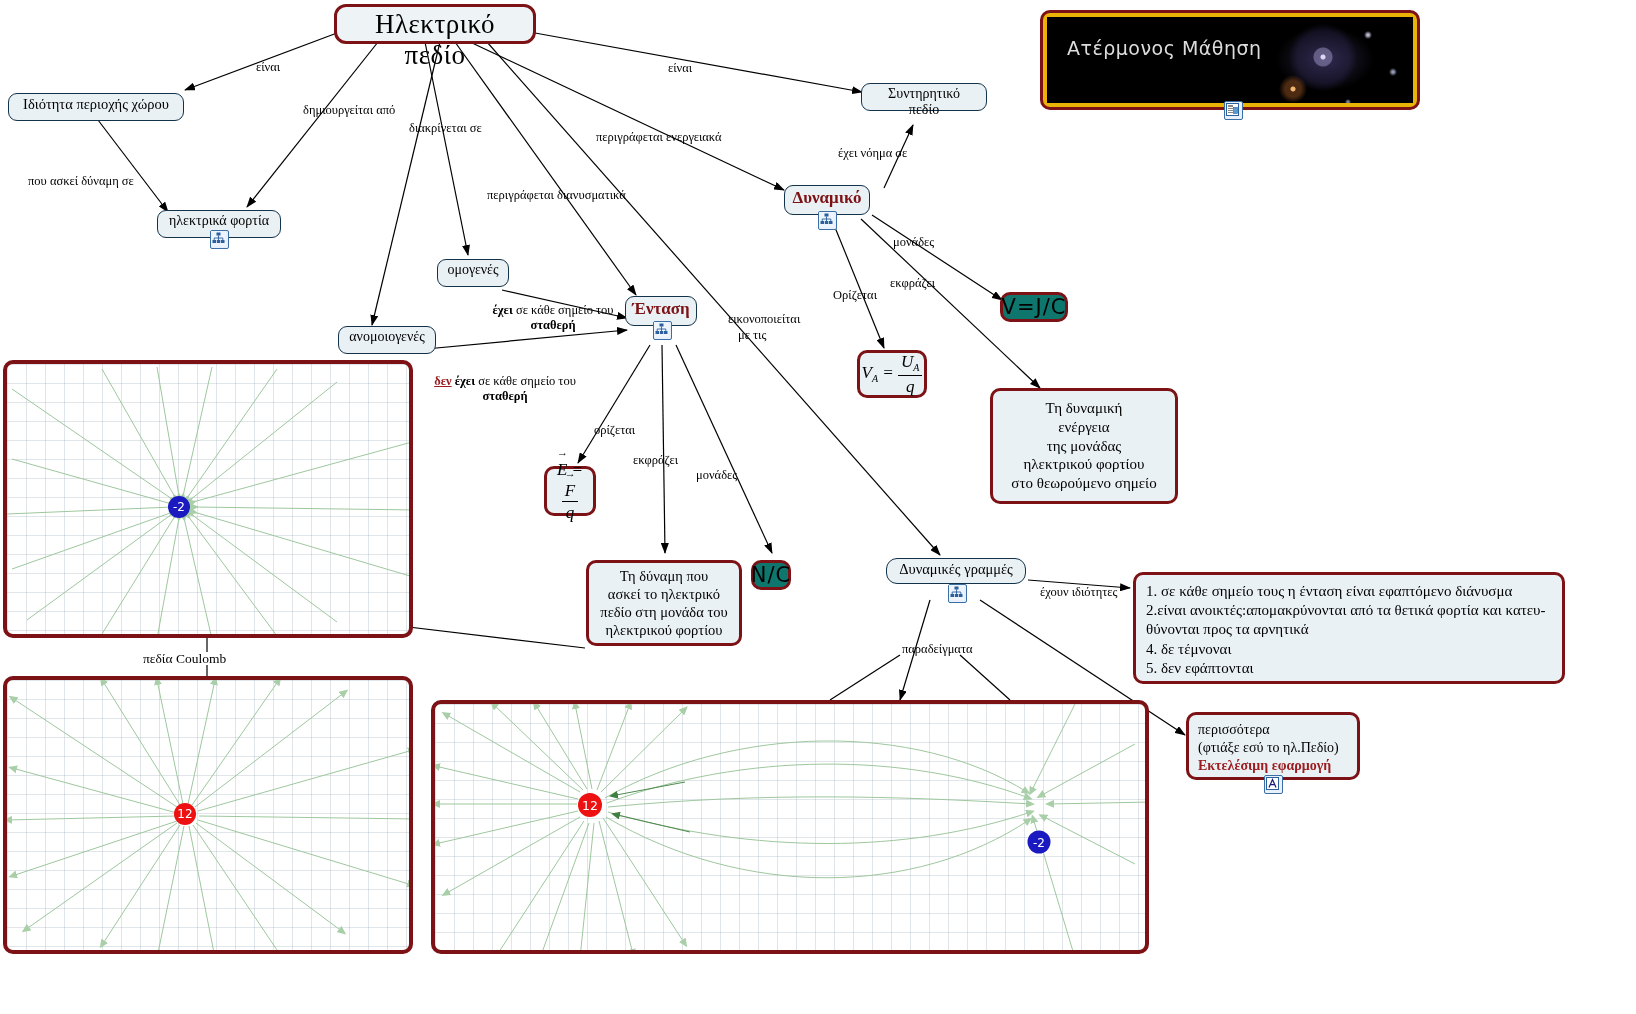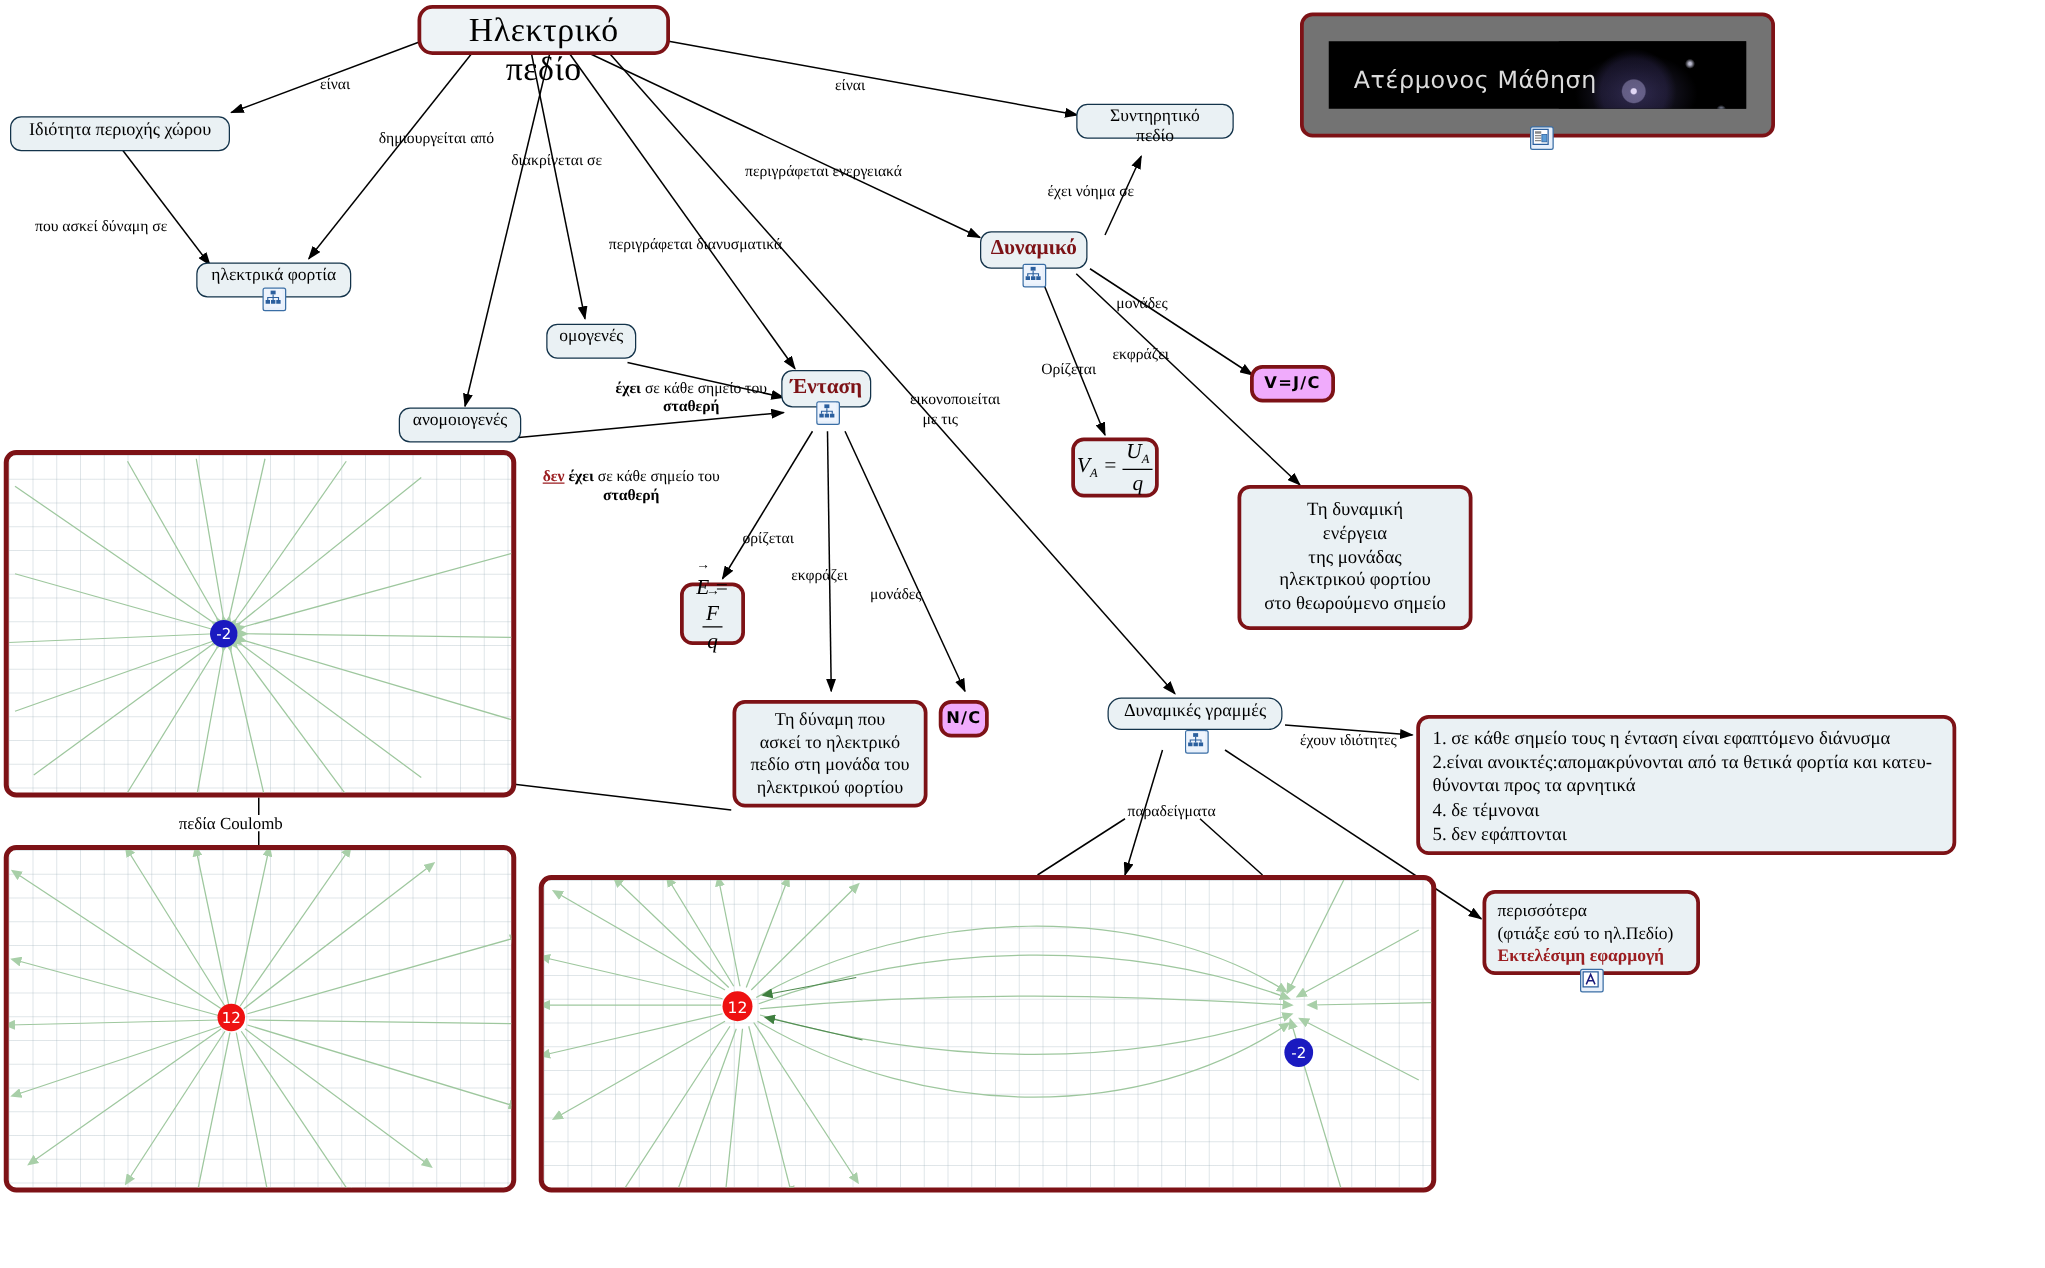--- a/index.html
+++ b/index.html
@@ -28,21 +28,21 @@
   }
   .accent-node{color:#7d1216;font-weight:bold;}
 
   
   .rbox{
     position:absolute;box-sizing:border-box;
     background:#eaf1f4;border:3px solid #7d1216;border-radius:10px;
     display:flex;align-items:center;justify-content:center;text-align:center;
     font-family:"Liberation Serif", serif;line-height:1.25;color:#000;
   }
-  .unitbox{background:#f0abfc;font-family:"DejaVu Sans", sans-serif;font-weight:bold;font-size:13px;letter-spacing:1px;}
+  .unitbox{background:#0f766e;font-family:"DejaVu Sans", sans-serif;font-weight:normal;font-size:21px;letter-spacing:1px;}
 
   
   .elabel{
     position:absolute;font-family:"Liberation Serif", serif;
     font-size:12.5px;color:#000;white-space:nowrap;line-height:1.2;
   }
   .elabel.two{white-space:normal;text-align:center;}
   .b{font-weight:bold;}
   .neg{color:#9b1d20;font-weight:bold;text-decoration:underline;}
 
@@ -66,21 +66,21 @@
   .panel svg{position:absolute;left:0;top:0;}
   .charge{position:absolute;border-radius:50%;display:flex;align-items:center;
     justify-content:center;color:#fff;font-family:"DejaVu Sans", sans-serif;
     font-size:12px;transform:translate(-50%,-50%);}
   .charge.neg{background:#1a1ac0;text-decoration:none;font-weight:normal;}
   .charge.pos{background:#ee1111;}
 
   
   .banner{
     position:absolute;box-sizing:border-box;border:3px solid #7d1216;border-radius:10px;
-    background:#737373;padding:20px;text-align:center;
+    background:#eab308;padding:4px;text-align:center;
   }
   .banner-inner{position:relative;width:100%;height:100%;background:#000;overflow:hidden;}
   .banner-title{position:absolute;left:20px;top:20px;color:#dcdcdc;
     font-family:"DejaVu Sans", sans-serif;font-size:19px;letter-spacing:.5px;}
   .banner-sub{position:absolute;left:20px;top:45px;color:#bdbdbd;
     font-family:"DejaVu Sans", sans-serif;font-size:9.5px;font-style:italic;letter-spacing:.2px;}
   .galaxy{position:absolute;right:0;top:0;width:150px;height:100%;
      background:
       radial-gradient(circle at 60px 40px, rgba(235,225,255,.95) 0 2px, rgba(180,170,230,.45) 3px 9px, rgba(60,50,110,.25) 10px 26px, transparent 34px),
       radial-gradient(circle at 30px 72px, rgba(255,190,120,.95) 0 2px, rgba(220,120,50,.35) 3px 8px, transparent 14px),
@@ -220,21 +220,21 @@
       <rect x="5.8" y="9" width="3.5" height="3" fill="#2b5f9e"></rect>
       <rect x="10" y="9" width="3.5" height="3" fill="#2b5f9e"></rect>
       <path d="M7.5,4.5 L7.5,7 M3.2,9 L3.2,7 L11.8,7 L11.8,9 M7.5,7 L7.5,9" stroke="#2b5f9e" stroke-width=".9" fill="none"></path>
     </svg>
   </div>
 
   <div class="node" style="left:437px;top:259px;width:72px;height:28px;font-size:14px;">
     <span class="lbl">ομογενές</span>
   </div>
 
-  <div class="node" style="left:319px;top:326px;width:98px;height:28px;font-size:14px;">
+  <div class="node" style="left:338px;top:326px;width:98px;height:28px;font-size:14px;">
     <span class="lbl">ανομοιογενές</span>
   </div>
 
   <div class="node accent-node" style="left:625px;top:296px;width:72px;height:30px;font-size:17px;">
     <span class="lbl">Ένταση</span>
   </div>
   <div class="subicon" style="left:653px;top:321px;">
     <svg width="15" height="15" viewBox="0 0 15 15">
       <rect x="0" y="0" width="15" height="15" fill="#eef4fd"></rect>
       <rect x="5.5" y="1.5" width="4" height="3" fill="#2b5f9e"></rect>

